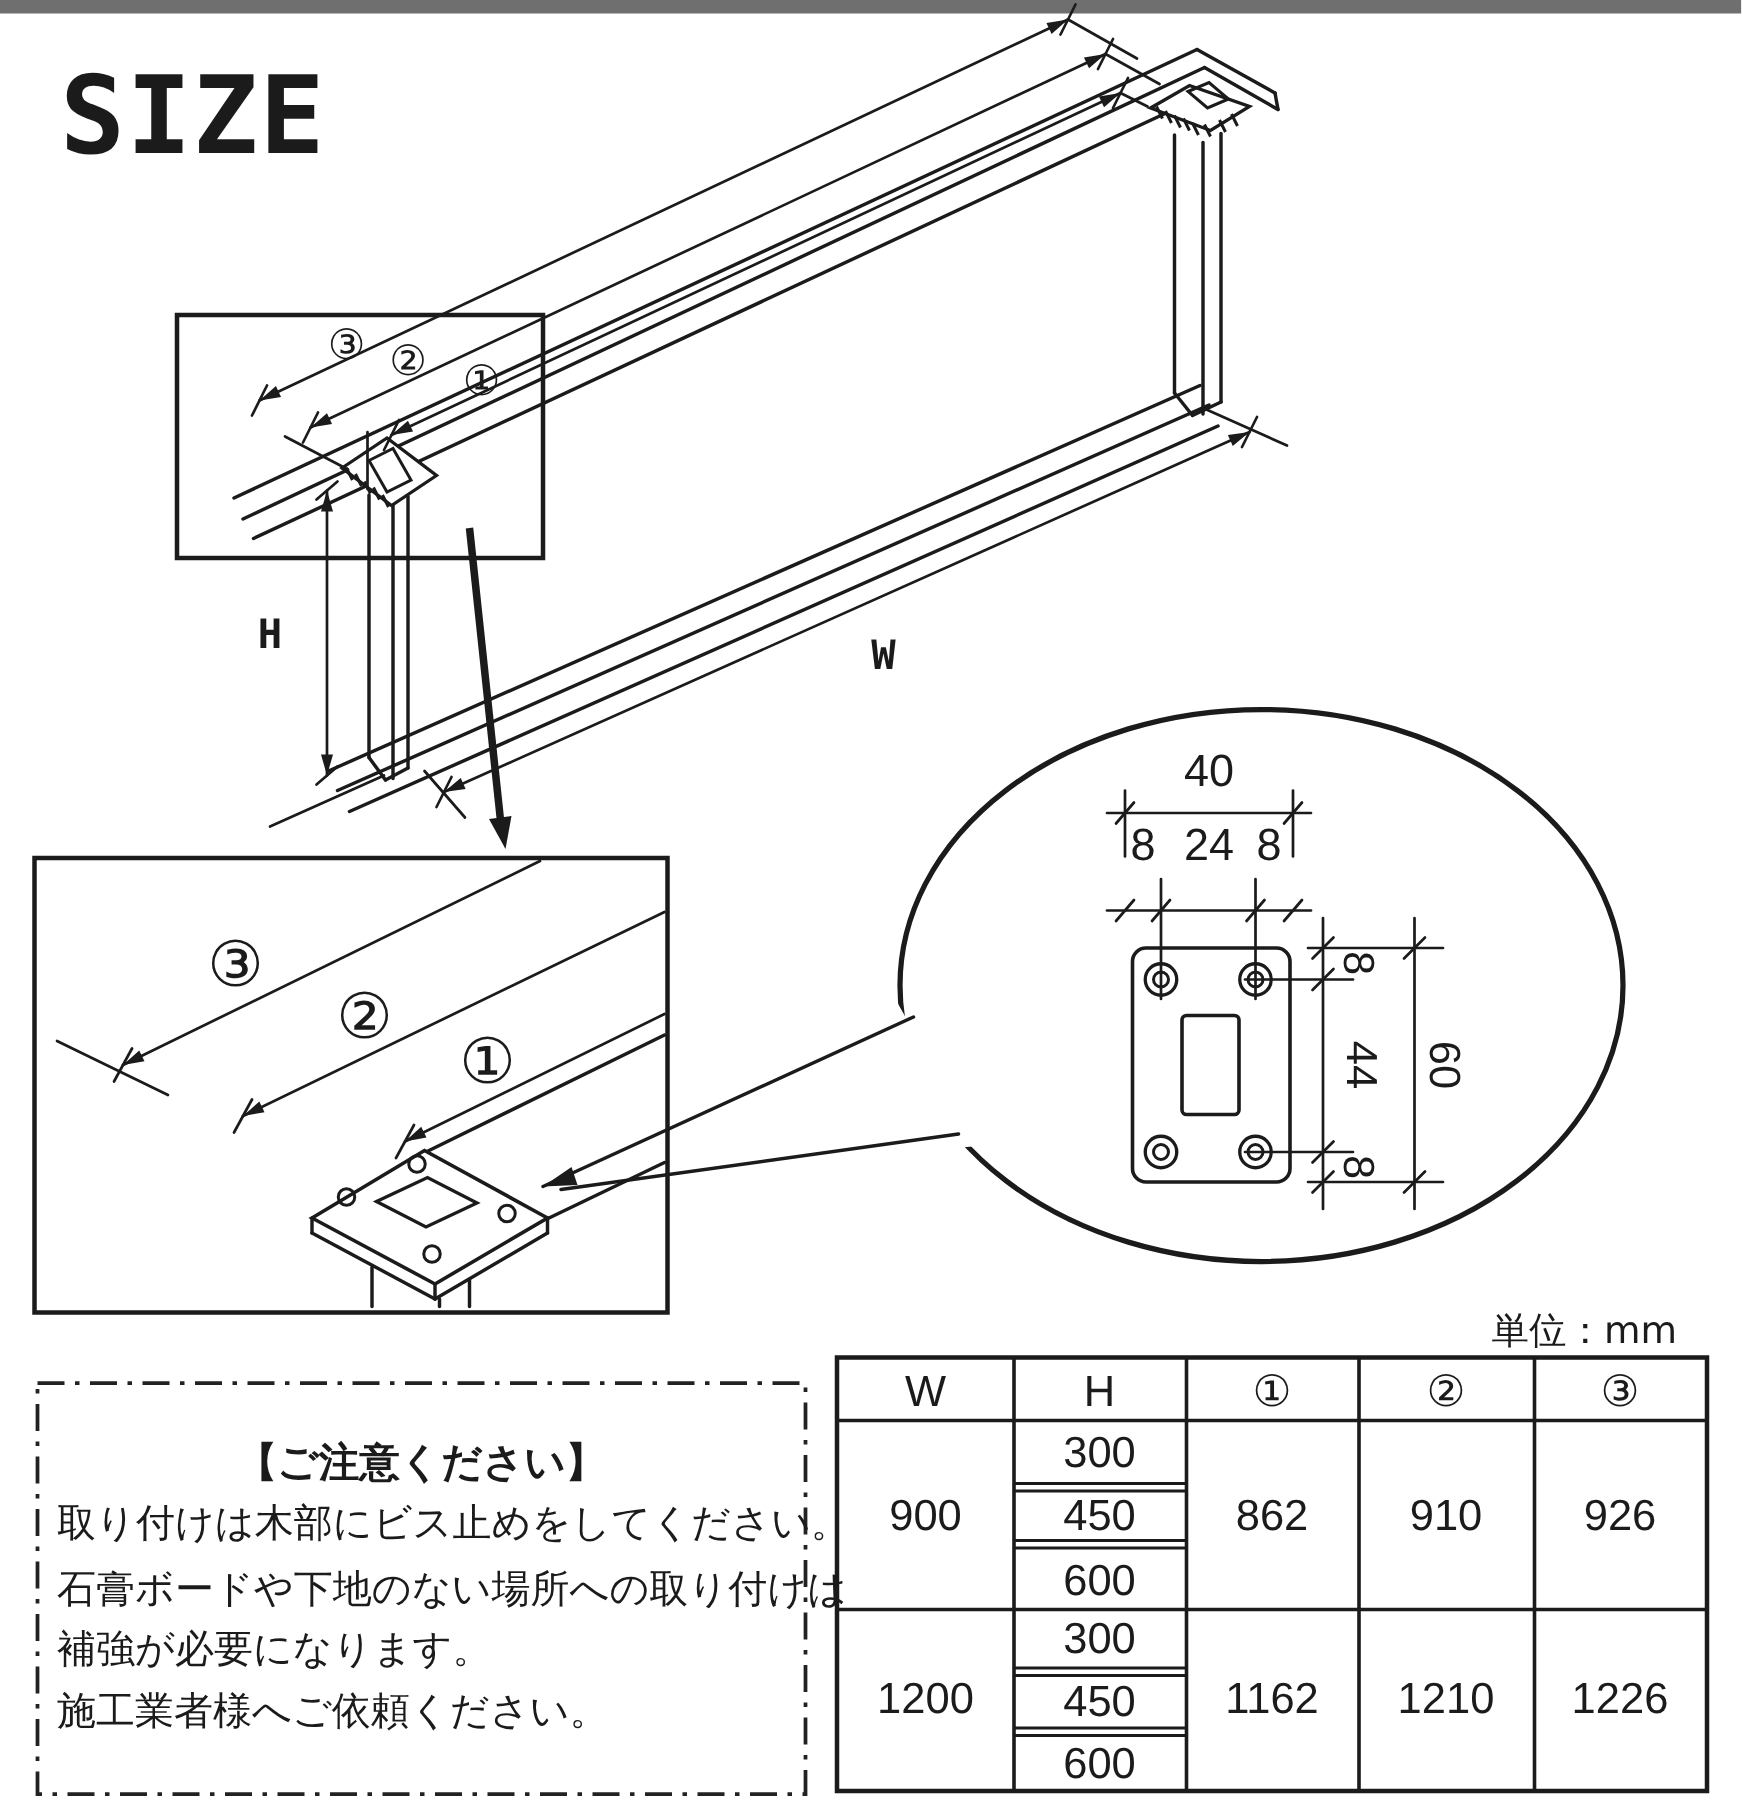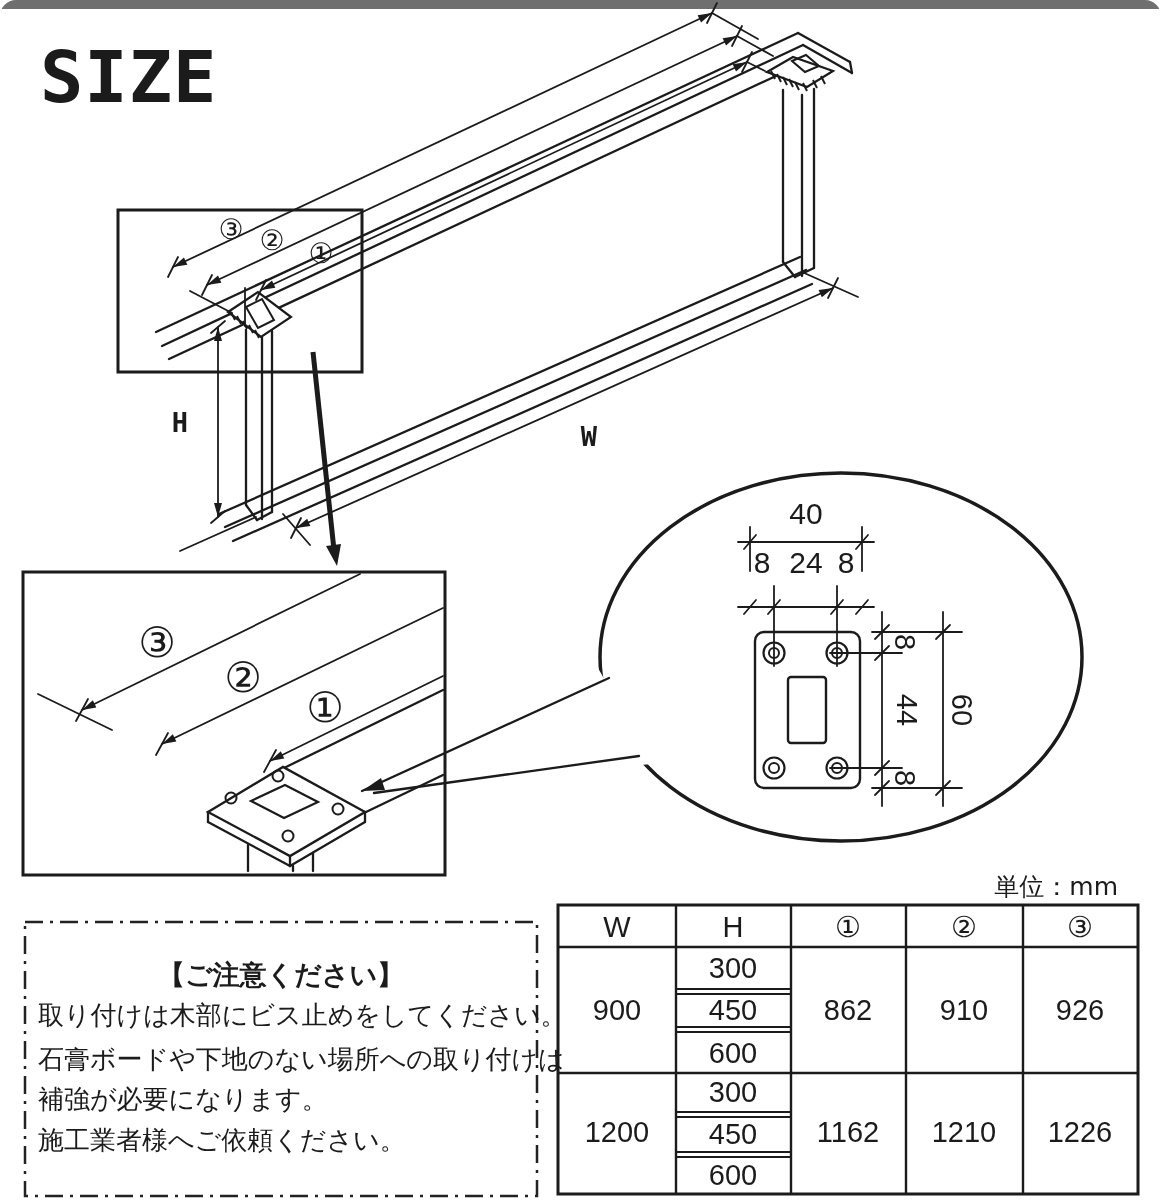--- a/index.html
+++ b/index.html
@@ -1,17 +1,17 @@
 <!DOCTYPE html>
 <html><head>
 <meta charset="utf-8">
 <style>
   html,body{margin:0;padding:0;background:#ffffff;}
   .stage{position:relative;width:1161px;height:1200px;background:#ffffff;overflow:hidden;
-         font-family:"Liberation Sans",sans-serif;border-radius:16px;}
+         font-family:"Liberation Sans",sans-serif;}
   svg text{fill:#1b1b1b;}
   .t-title{font-family:"DejaVu Sans Mono",monospace;font-weight:bold;font-size:72px;letter-spacing:1px;}
   .t-axis{font-family:"DejaVu Sans Mono",monospace;font-weight:bold;font-size:27px;}
   .t-mark{font-family:"DejaVu Sans",sans-serif;font-size:28px;}
   .t-mark-big{font-family:"DejaVu Sans",sans-serif;font-size:42px;}
   .t-dim{font-family:"Liberation Sans",sans-serif;font-size:30px;}
   .t-dimr{font-family:"Liberation Sans",sans-serif;font-size:29px;}
   .t-unit{font-family:"DejaVu Sans",sans-serif;font-size:25px;}
   .t-th{font-family:"Liberation Sans",sans-serif;font-size:29px;}
   .t-mark-th{font-family:"DejaVu Sans",sans-serif;font-size:29px;}

